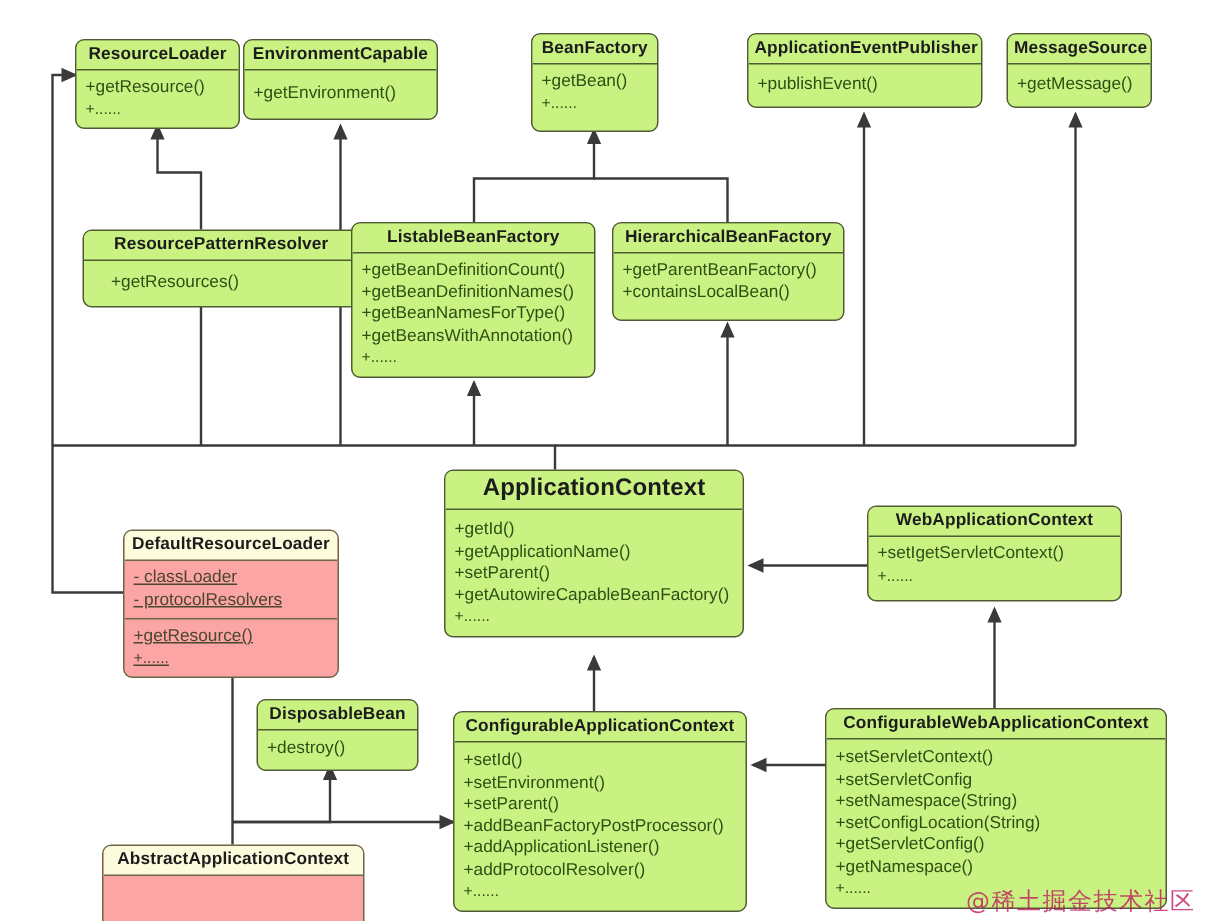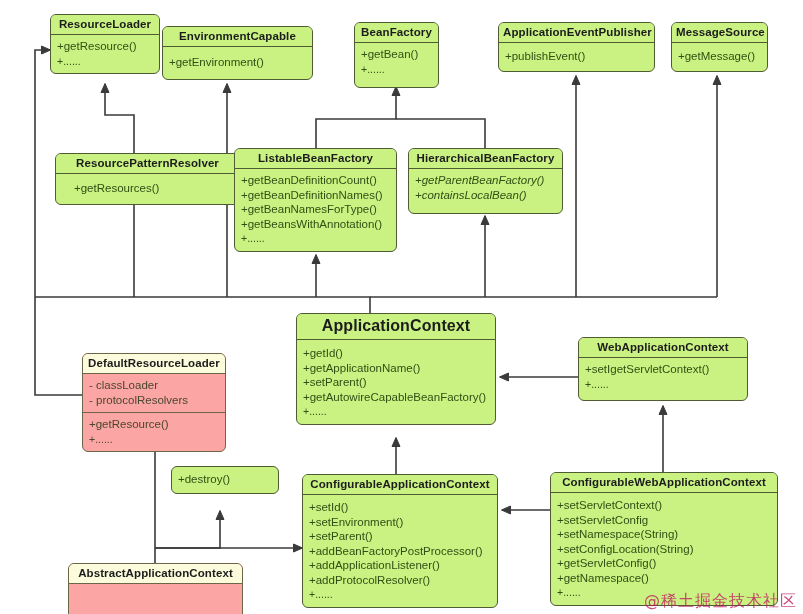--- a/index.html
+++ b/index.html
@@ -53,20 +53,21 @@
     background: #fcfbdc;
     border-bottom-color: #6b6648;
   }
   .uml-section {
     padding: 4px 6px 5px 6px;
     color: #2f4f14;
     line-height: 14.5px;
   }
   .klass .uml-section {
     color: #4a4630;
+    text-decoration: underline;
   }
   .uml-section + .uml-section {
     border-top: 1.6px solid #4f5b33;
   }
   .klass .uml-section + .uml-section {
     border-top-color: #6b6648;
   }
   .uml-row {
     white-space: nowrap;
   }
@@ -126,29 +127,29 @@
 
       <path d="M550,510 L502,510" marker-end="url(#arrowHollow)"></path>
 
       <path d="M155,563 L155,548"></path>
       <path d="M155,548 L155,439" marker-end="url(#arrowHollow)"></path>
       <path d="M155,548 L220,548 L220,511" marker-end="url(#arrowHollow)"></path>
       <path d="M155,548 L302,548" marker-end="url(#arrowHollow)"></path>
     </g>
   </svg>
 
-  <div class="uml-box" style="left:50px; top:14px; width:110px;">
+  <div class="uml-box" style="left:50px; top:26px; width:110px;">
     <div class="uml-title ttl11">ResourceLoader</div>
     <div class="uml-section fs11">
       <div class="uml-row">+getResource()</div>
       <div class="uml-row fs10">+......</div>
     </div>
   </div>
 
-  <div class="uml-box" style="left:162px; top:26px; width:151px;">
+  <div class="uml-box" style="left:162px; top:26px; width:130px;">
     <div class="uml-title ttl11">EnvironmentCapable</div>
     <div class="uml-section fs11" style="padding-top:8px; padding-bottom:9px;">
       <div class="uml-row">+getEnvironment()</div>
     </div>
   </div>
 
   <div class="uml-box" style="left:354px; top:22px; width:85px;">
     <div class="uml-title ttl11">BeanFactory</div>
     <div class="uml-section fs11" style="padding-bottom:11px;">
       <div class="uml-row">+getBean()</div>
@@ -183,21 +184,21 @@
       <div class="uml-row">+getBeanDefinitionCount()</div>
       <div class="uml-row">+getBeanDefinitionNames()</div>
       <div class="uml-row">+getBeanNamesForType()</div>
       <div class="uml-row">+getBeansWithAnnotation()</div>
       <div class="uml-row fs10">+......</div>
     </div>
   </div>
 
   <div class="uml-box" style="left:408px; top:148px; width:155px;">
     <div class="uml-title ttl11">HierarchicalBeanFactory</div>
-    <div class="uml-section fs11" style="padding-bottom:11px;font-style:italic;">
+    <div class="uml-section fs11" style="padding-bottom:11px;">
       <div class="uml-row">+getParentBeanFactory()</div>
       <div class="uml-row">+containsLocalBean()</div>
     </div>
   </div>
 
   <div class="uml-box" style="left:296px; top:313px; width:200px;">
     <div class="uml-title ttl12">ApplicationContext</div>
     <div class="uml-section fs11" style="padding-top:6px;">
       <div class="uml-row">+getId()</div>
       <div class="uml-row">+getApplicationName()</div>
@@ -221,20 +222,21 @@
       <div class="uml-row">- classLoader</div>
       <div class="uml-row">- protocolResolvers</div>
     </div>
     <div class="uml-section fs11">
       <div class="uml-row">+getResource()</div>
       <div class="uml-row fs10">+......</div>
     </div>
   </div>
 
   <div class="uml-box" style="left:171px; top:466px; width:108px;">
+    <div class="uml-title ttl11">DisposableBean</div>
     <div class="uml-section fs11" style="padding-top:5px; padding-bottom:6px;">
       <div class="uml-row">+destroy()</div>
     </div>
   </div>
 
   <div class="uml-box" style="left:302px; top:474px; width:196px;">
     <div class="uml-title ttl11">ConfigurableApplicationContext</div>
     <div class="uml-section fs11" style="padding-top:5px;">
       <div class="uml-row">+setId()</div>
       <div class="uml-row">+setEnvironment()</div>

